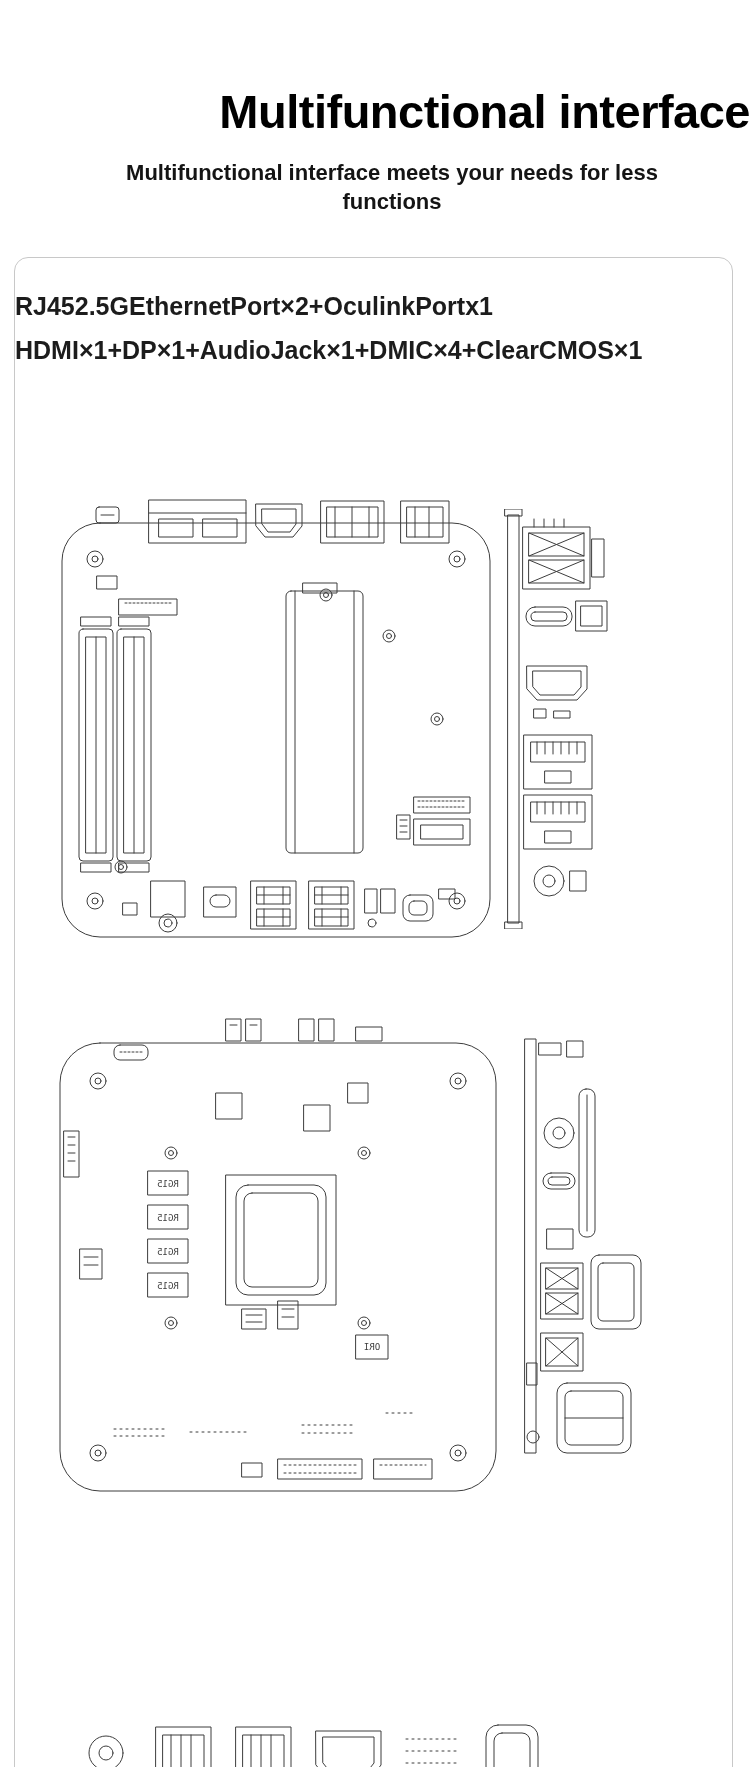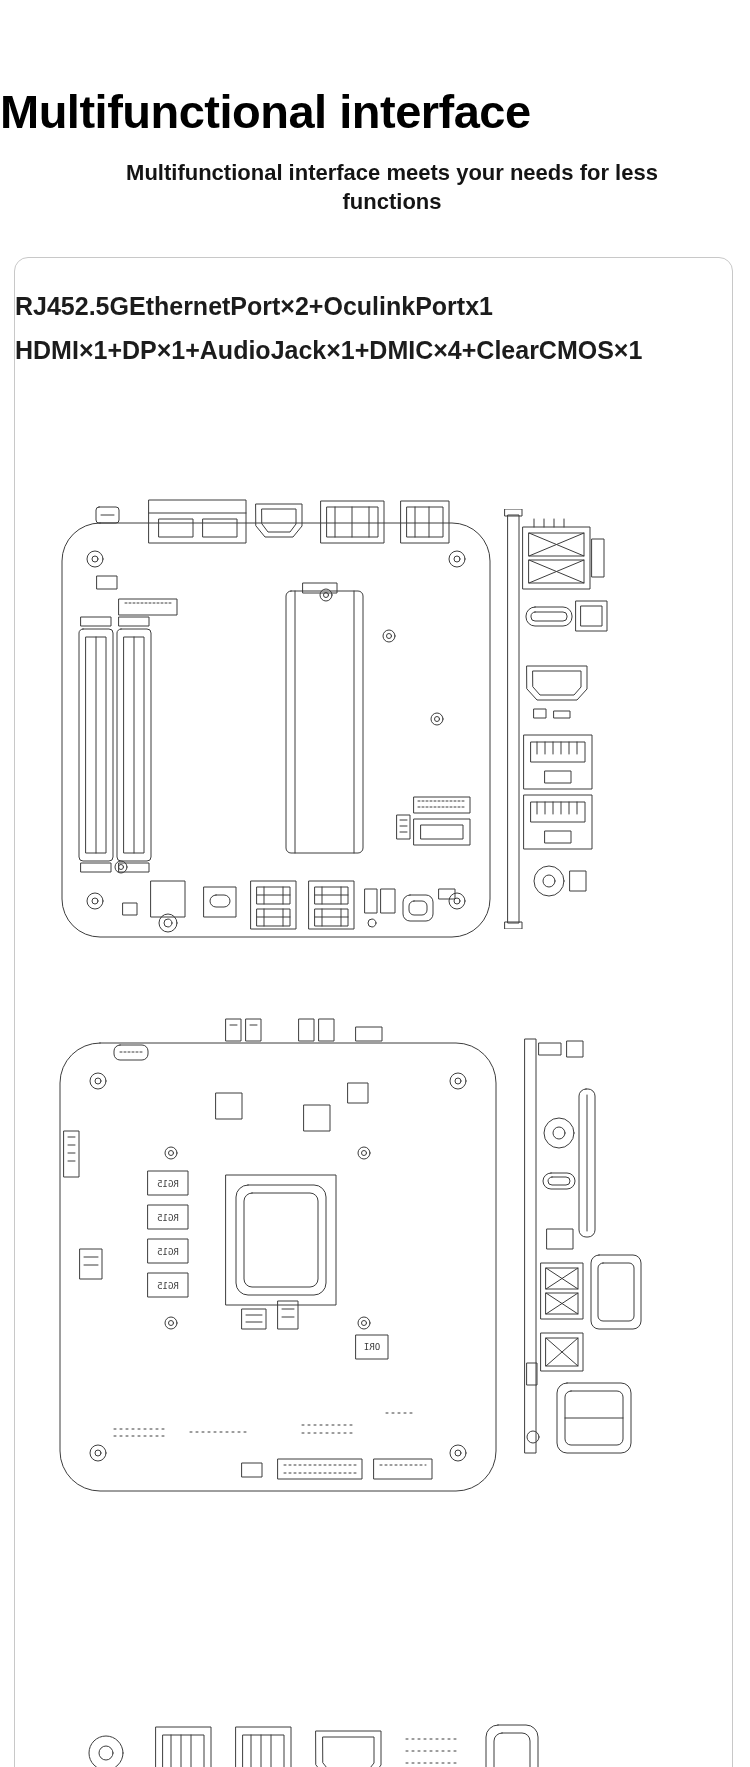--- a/index.html
+++ b/index.html
@@ -4,21 +4,21 @@
 <style>
   html,body{margin:0;padding:0;}
   body{
     width:750px;height:1767px;overflow:hidden;position:relative;
     background:#ffffff;
     font-family:"Liberation Sans", sans-serif;
   }
   .page{position:absolute;inset:0;}
   .title{
     position:absolute;top:84px;left:0;width:100%;margin:0;
-    text-align:left;font-size:47px;font-weight:700;color:#000;
+    text-align:right;font-size:47px;font-weight:700;color:#000;
     letter-spacing:-0.5px;
   }
   .subtitle{
     position:absolute;top:158px;left:17px;width:100%;margin:0;
     text-align:center;font-size:22px;font-weight:600;color:#141414;
     line-height:29px;
   }
   .subtitle span{display:block;}
   .spec-box{
     position:absolute;left:14px;top:257px;width:719px;height:1560px;

